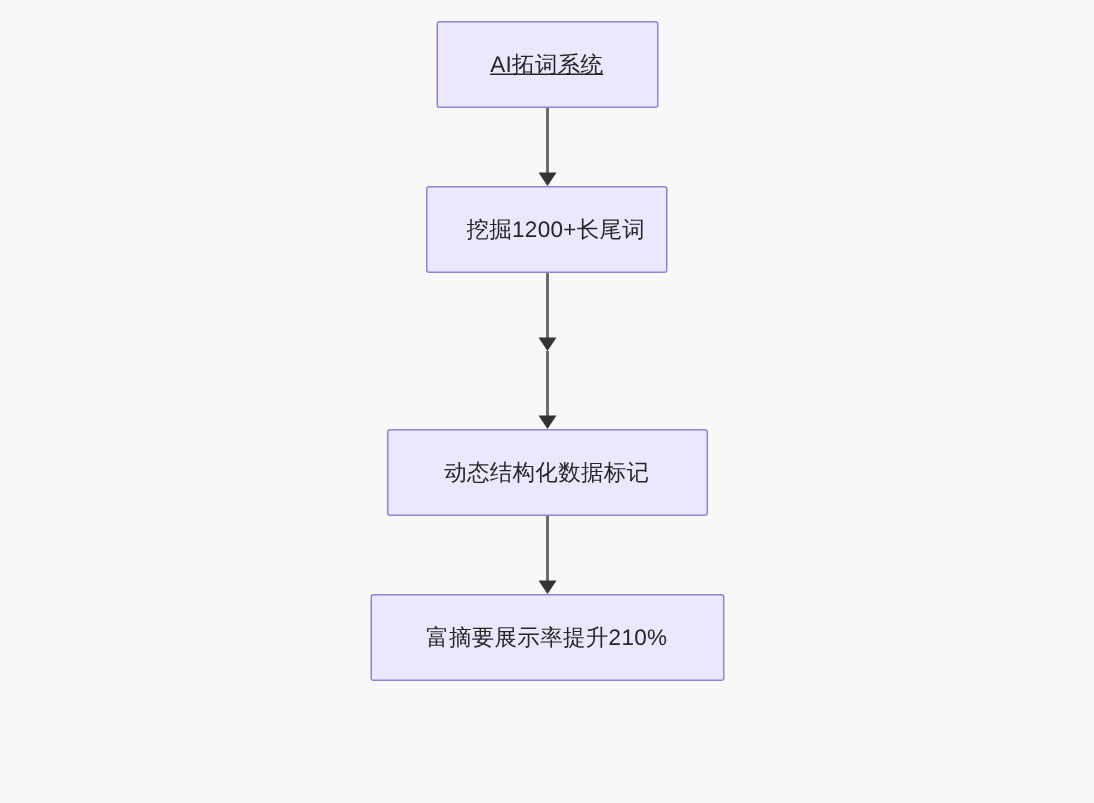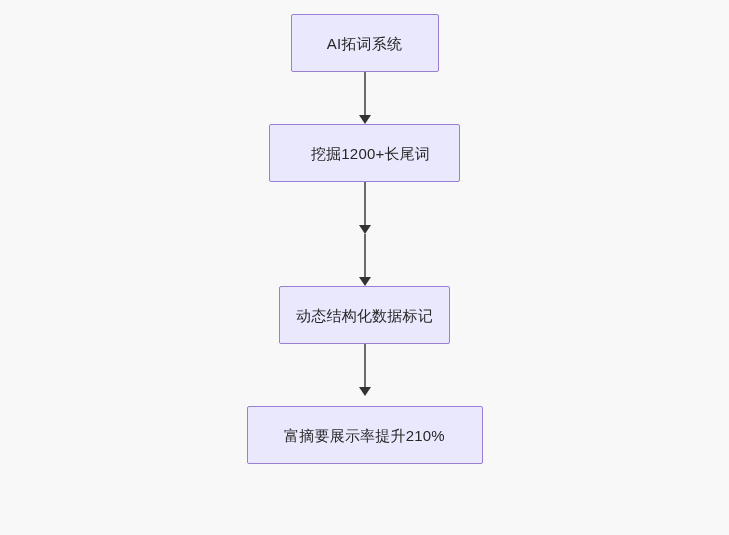--- a/index.html
+++ b/index.html
@@ -68,25 +68,25 @@
   .connector .conn-arrow {
     width: 0;
     height: 0;
     border-left: 6px solid transparent;
     border-right: 6px solid transparent;
     border-top: 9px solid #333333;
     margin-top: -1px;
   }
 
   
-  .w-n0 { width: 148px; }
-  .w-n1 { width: 191px; padding-left: 12px; }
+  .w-n0 { width: 148px; text-decoration: underline; }
+  .w-n1 { width: 161px; padding-left: 12px; }
   .w-n2 { width: 220px; }
-  .w-n3 { width: 171px; }
-  .w-n4 { width: 236px; margin-top: 10px; }
+  .w-n3 { width: 214px; }
+  .w-n4 { width: 236px; }
 </style>
 </head>
 <body>
 
 <div id="flow-canvas">
   <div class="flow-column" style="top:14px;">
 
     <div class="node w-n0">
       <span class="node-label">AI拓词系统</span>
     </div>

